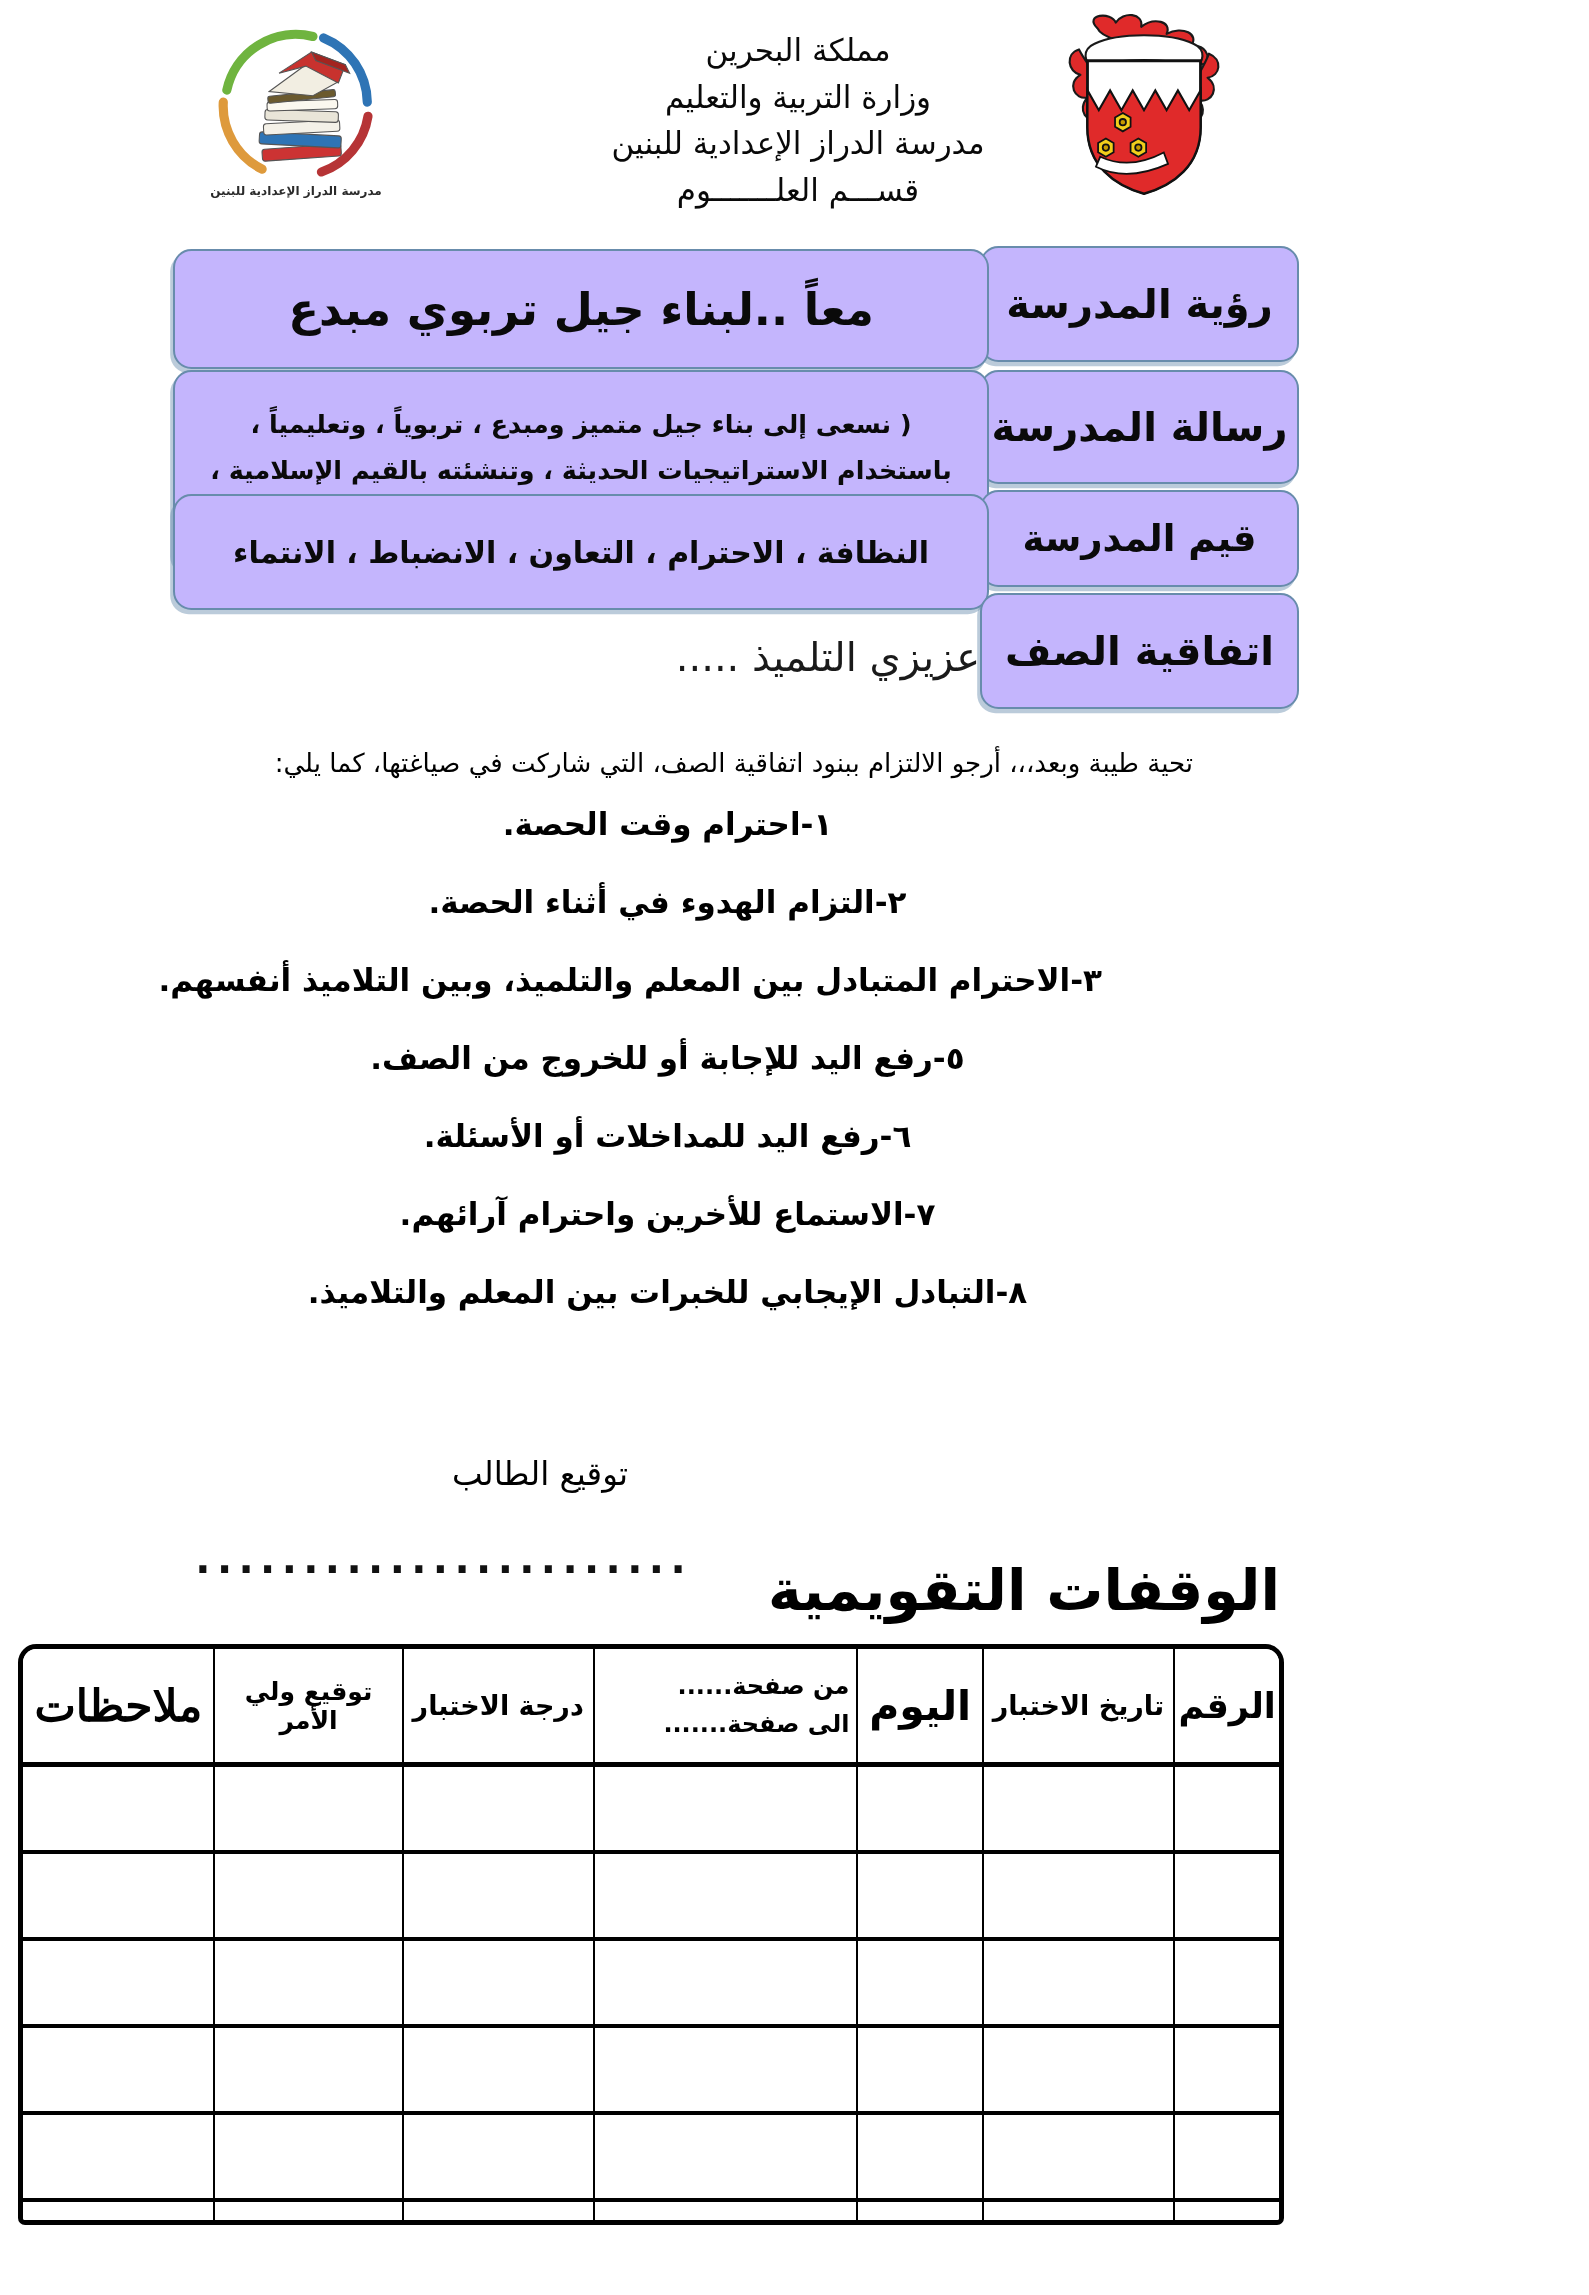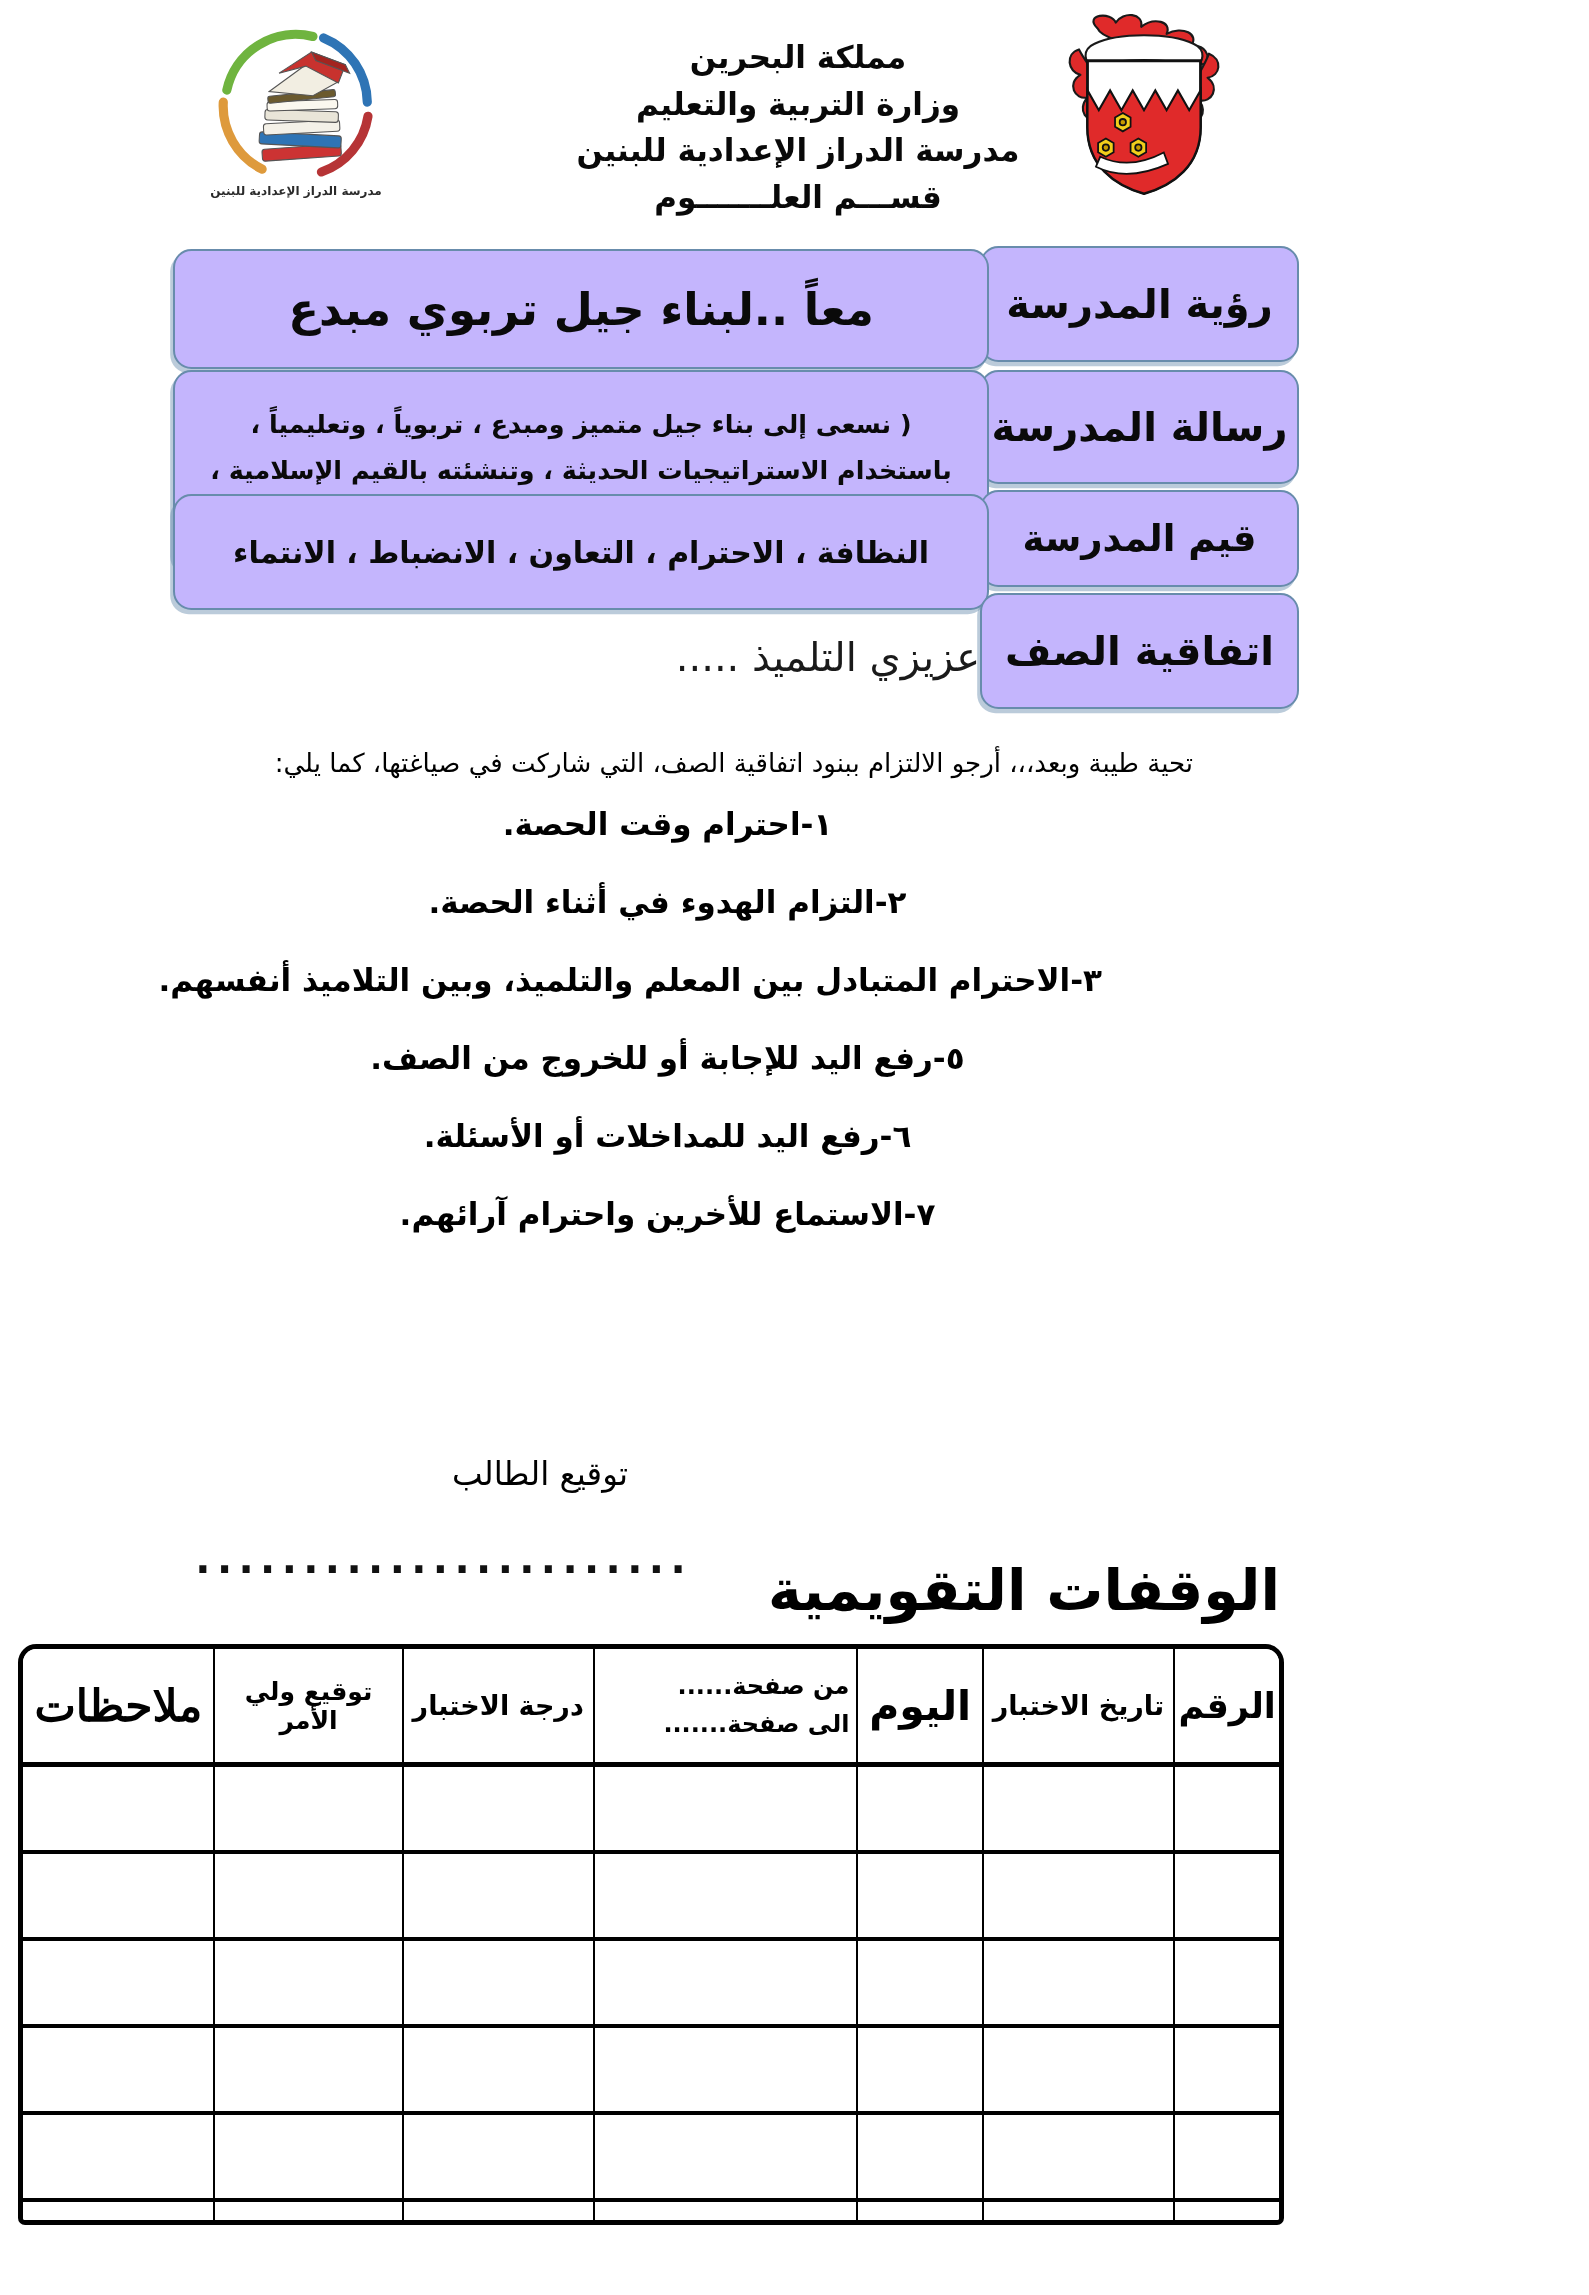--- a/index.html
+++ b/index.html
@@ -2,22 +2,22 @@
 <html lang="ar" dir="rtl" style="font-size:11.3px"><head>
 <meta charset="utf-8">
 <style>
   html,body{margin:0;padding:0;background:#fff;}
   .page{
     position:relative; width:1589px; height:2295px; background:#ffffff;
     font-family:"DejaVu Sans", sans-serif; direction:rtl; overflow:hidden; color:#000;
   }
   
   .hdr-text{
-    position:absolute; left:480px; top:34px; width:636px;
-    text-align:center; font-weight:700; font-size:31px; line-height:1.5; color:#090909;
+    position:absolute; left:480px; top:27px; width:636px;
+    text-align:center; font-weight:400; font-size:31px; line-height:1.5; color:#090909;
   }
   .logo{ position:absolute; left:200px; top:28px; width:192px; height:180px; }
   .emblem{ position:absolute; left:1055px; top:7px; width:178px; height:212px; }
   
   .label-box,.content-box{
     position:absolute; box-sizing:border-box; background:#c4b5fd;
     border:2.8px solid #688CAC; border-radius:18.4px;
     display:flex; align-items:center; justify-content:center;
     font-weight:700; color:#0a0a0a;
     box-shadow:-2.8px 4.2px 0 rgba(104,140,172,.45);
@@ -165,20 +165,21 @@
 
   <div class="greeting">تحية طيبة وبعد،،، أرجو الالتزام ببنود اتفاقية الصف، التي شاركت في صياغتها، كما يلي:</div>
 
   <div class="items">
     <div class="item">١-احترام وقت الحصة.</div>
     <div class="item">٢-التزام الهدوء في أثناء الحصة.</div>
     <div class="item">٣-الاحترام المتبادل بين المعلم والتلميذ، وبين التلاميذ أنفسهم.</div>
     <div class="item">٥-رفع اليد للإجابة أو للخروج من الصف.</div>
     <div class="item">٦-رفع اليد للمداخلات أو الأسئلة.</div>
     <div class="item">٧-الاستماع للأخرين واحترام آرائهم.</div>
+    <div class="item">٨-التبادل الإيجابي للخبرات بين المعلم والتلاميذ.</div>
   </div>
 
   <div class="sig-label">توقيع الطالب</div>
   <div class="sig-dots">.........................</div>
 
   <div class="eval-title">الوقفات التقويمية</div>
 
   <div class="eval-wrap">
     <table class="eval" dir="rtl">
       <colgroup>

